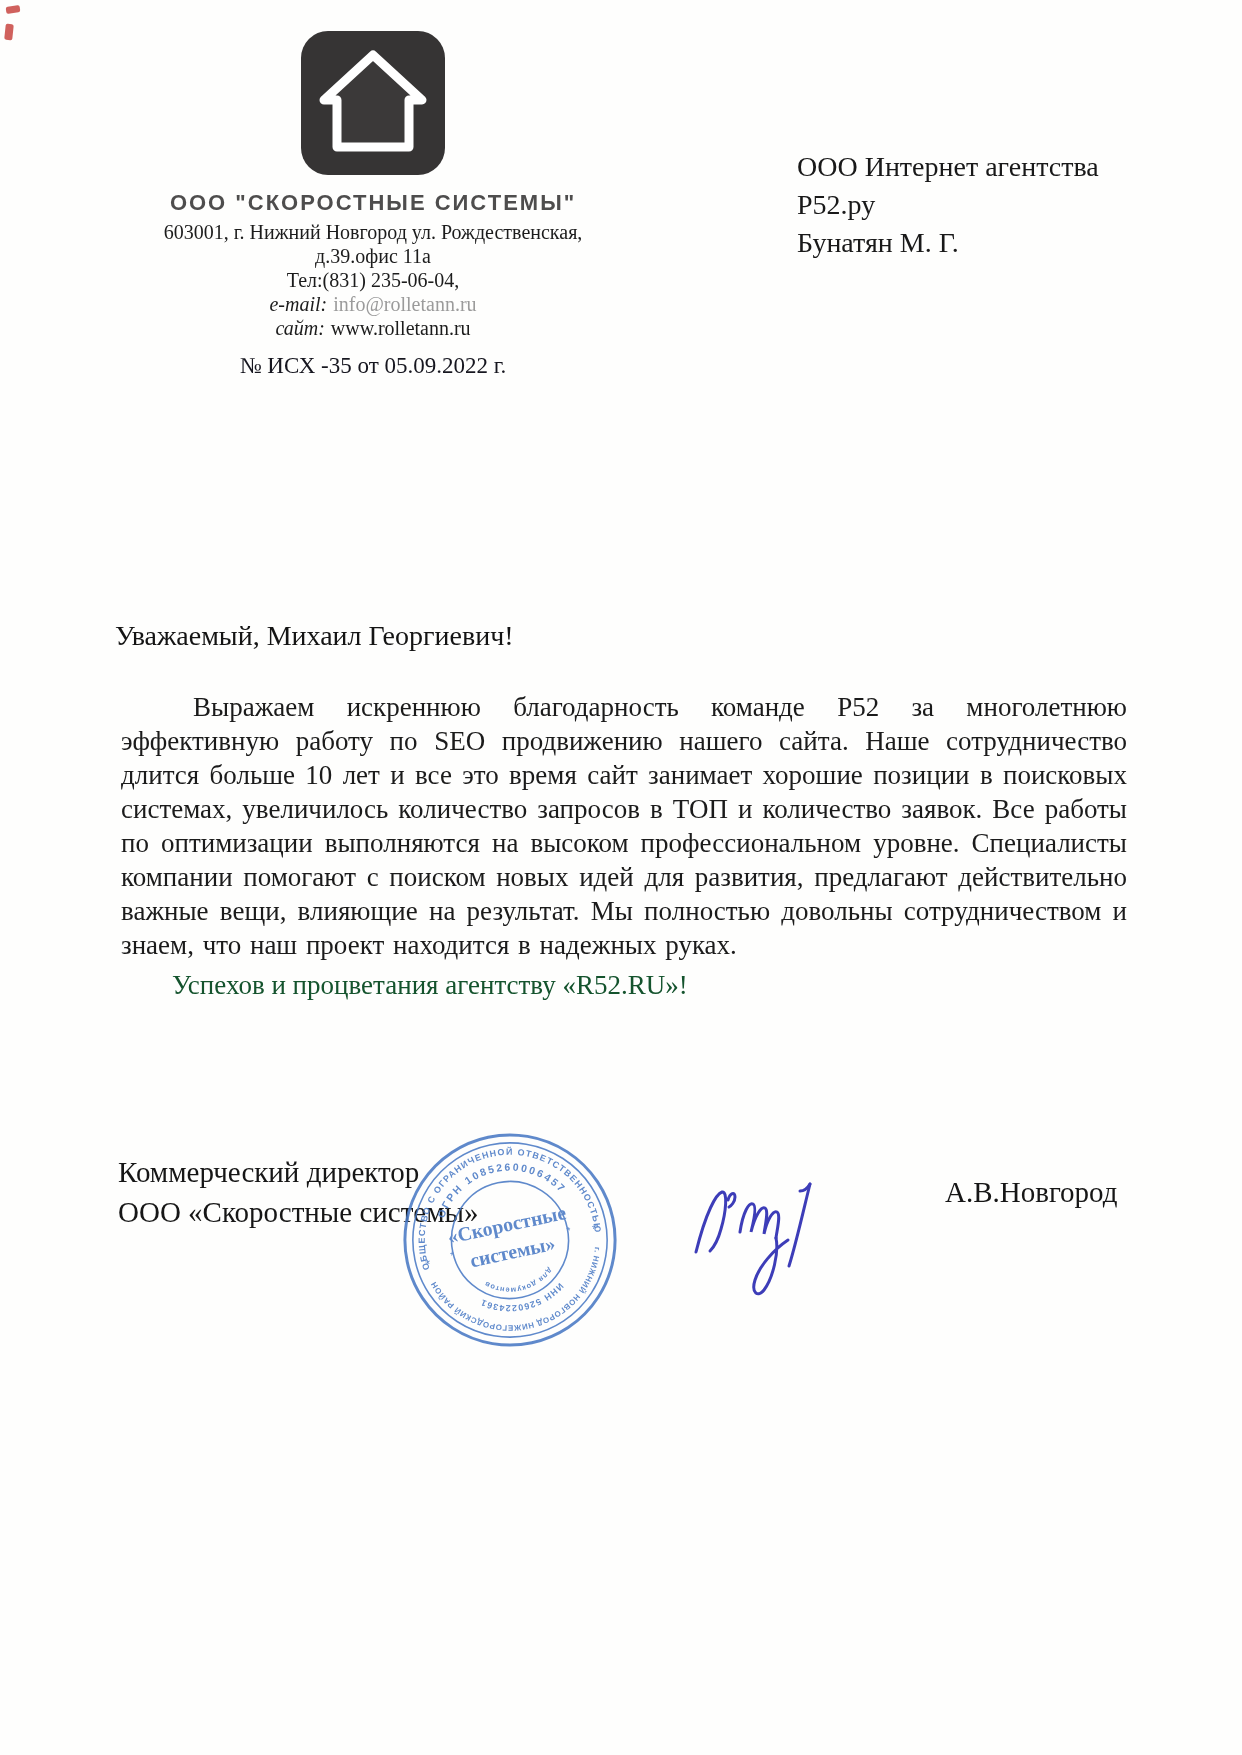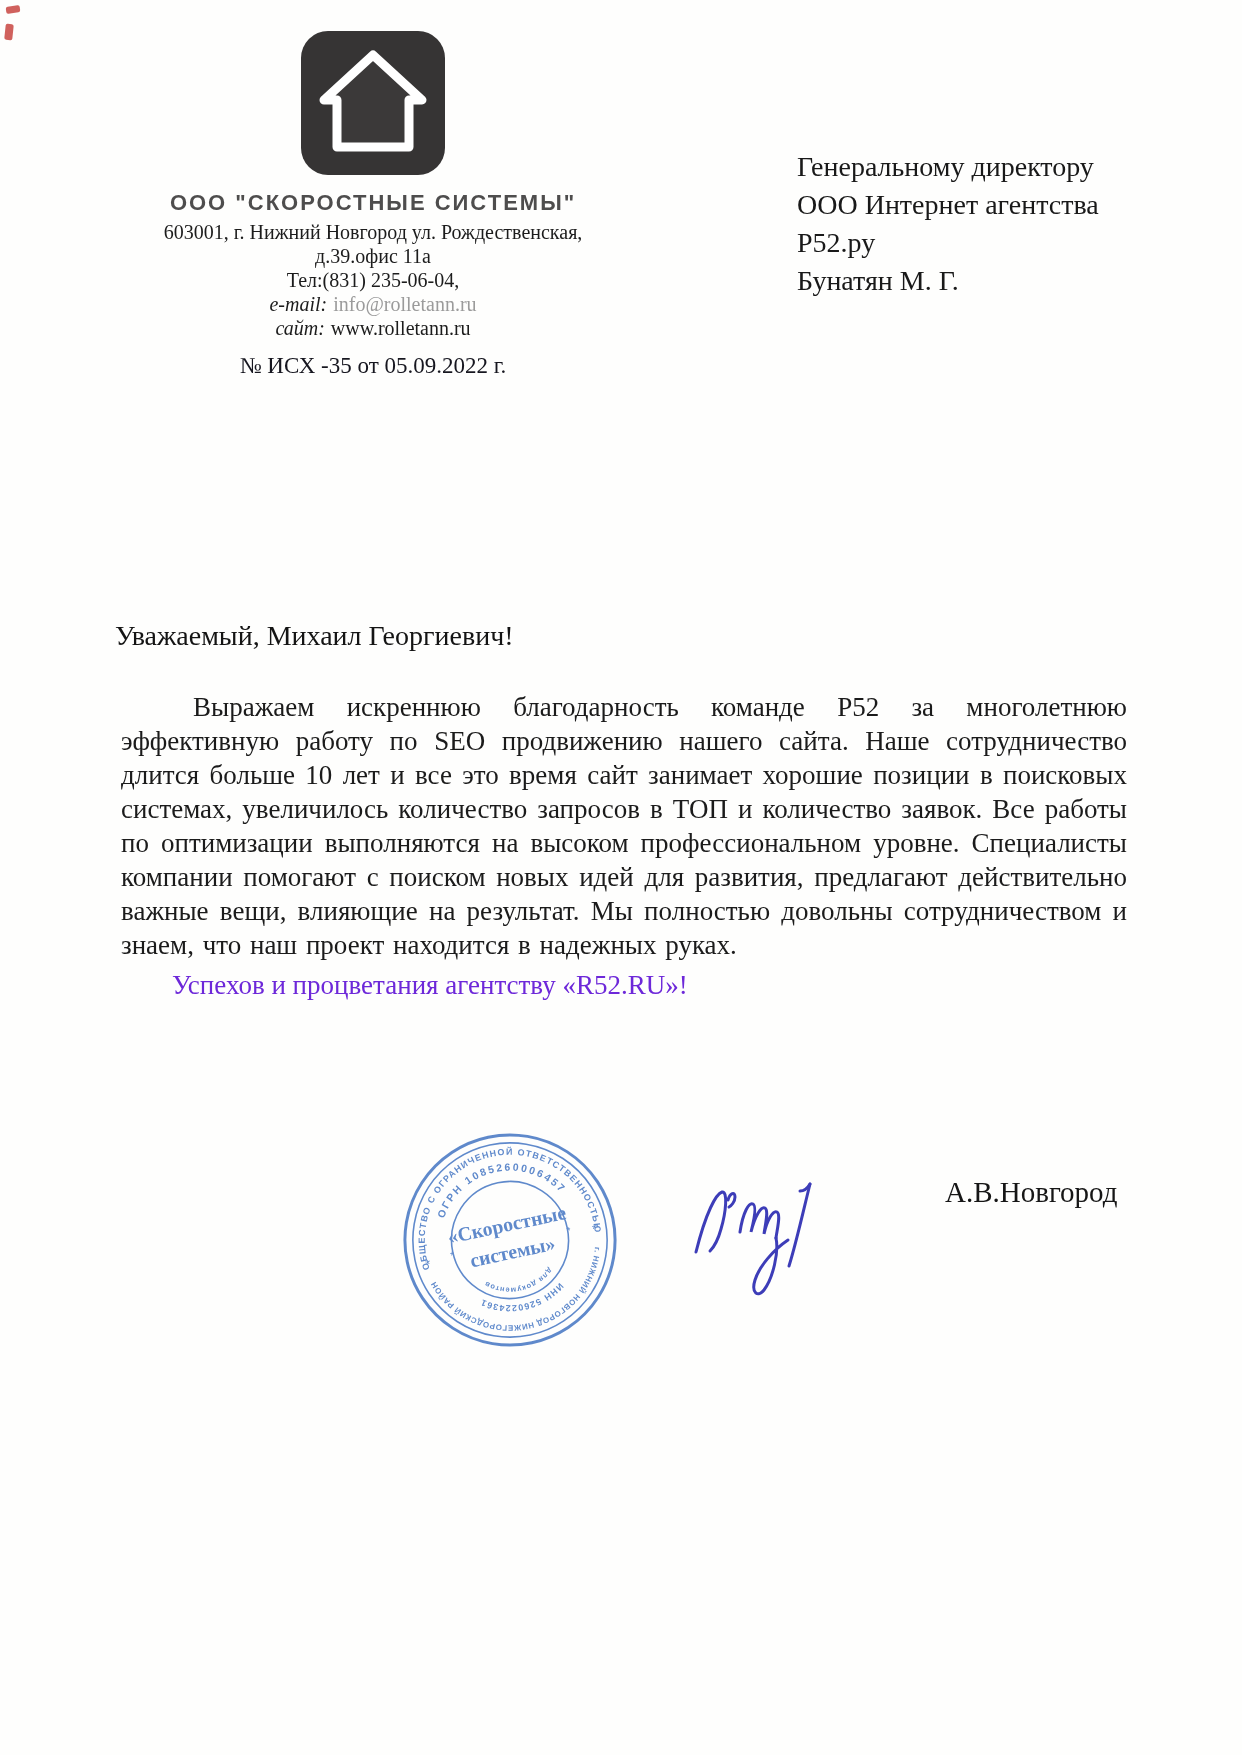--- a/index.html
+++ b/index.html
@@ -37,21 +37,21 @@
   .salutation{
     position:absolute;left:115px;top:620px;width:1018px;
     text-align:left;font-size:28px;color:#141414;
   }
   .body-block{position:absolute;left:115px;top:684px;width:1018px;}
   .body-par{
     margin:6px;font-size:27px;line-height:34px;
     text-align:justify;text-indent:72px;color:#1b1b1b;
     word-spacing:2px;
   }
-  .closing{margin:0;font-size:27px;line-height:34px;text-indent:57px;color:#6d28d9;}
+  .closing{margin:0;font-size:27px;line-height:34px;text-indent:57px;color:#14532d;}
 
   
   .sig-position{position:absolute;left:118px;top:1152px;font-size:29px;line-height:40px;color:#161616;z-index:1;}
   .sig-name{position:absolute;left:945px;top:1176px;font-size:29px;color:#161616;}
   .stamp{position:absolute;left:396px;top:1126px;width:228px;height:228px;z-index:2;opacity:.88;}
   .signature-ink{position:absolute;left:688px;top:1164px;z-index:3;}
 </style>
 </head>
 <body>
 
@@ -76,33 +76,36 @@
         <span class="label-gap">e-mail:</span><span class="email">info@rolletann.ru</span>
       </div>
       <div>
         <span class="label-gap">сайт:</span><span>www.rolletann.ru</span>
       </div>
     </div>
     <div class="ref">№ ИСХ -35 от 05.09.2022 г.</div>
   </header>
 
   <div class="recipient">
-    <div>Генеральному директору</div>
     <div>ООО Интернет агентства</div>
     <div>Р52.ру</div>
     <div>Бунатян М. Г.</div>
   </div>
 
   <div class="salutation">Уважаемый, Михаил Георгиевич!</div>
 
   <div class="body-block">
     <p class="body-par">Выражаем искреннюю благодарность команде Р52 за многолетнюю эффективную работу по SEO продвижению нашего сайта. Наше сотрудничество длится больше 10 лет и все это время сайт занимает хорошие позиции в поисковых системах, увеличилось количество запросов в ТОП и количество заявок. Все работы по оптимизации выполняются на высоком профессиональном уровне. Специалисты компании помогают с поиском новых идей для развития, предлагают действительно важные вещи, влияющие на результат. Мы полностью довольны сотрудничеством и знаем, что наш проект находится в надежных руках.</p>
     <p class="closing">Успехов и процветания агентству «R52.RU»!</p>
   </div>
 
+  <div class="sig-position">
+    <div>Коммерческий директор</div>
+    <div>ООО «Скоростные системы»</div>
+  </div>
 
   <div class="stamp">
     <svg width="228" height="228" viewBox="0 0 230 230">
       <g transform="rotate(-12 115 115)" fill="none" stroke="#4a7ac5">
         <circle cx="115" cy="115" r="106" stroke-width="3"></circle>
         <circle cx="115" cy="115" r="98" stroke-width="1.6"></circle>
         <circle cx="115" cy="115" r="59" stroke-width="1.6"></circle>
         <defs>
           <path id="arcOuterTop" d="M 34.2,144.4 A 86,86 0 1 1 195.8,144.4"></path>
           <path id="arcOgrn" d="M 45,115 A 70,70 0 1 1 185,115"></path>

